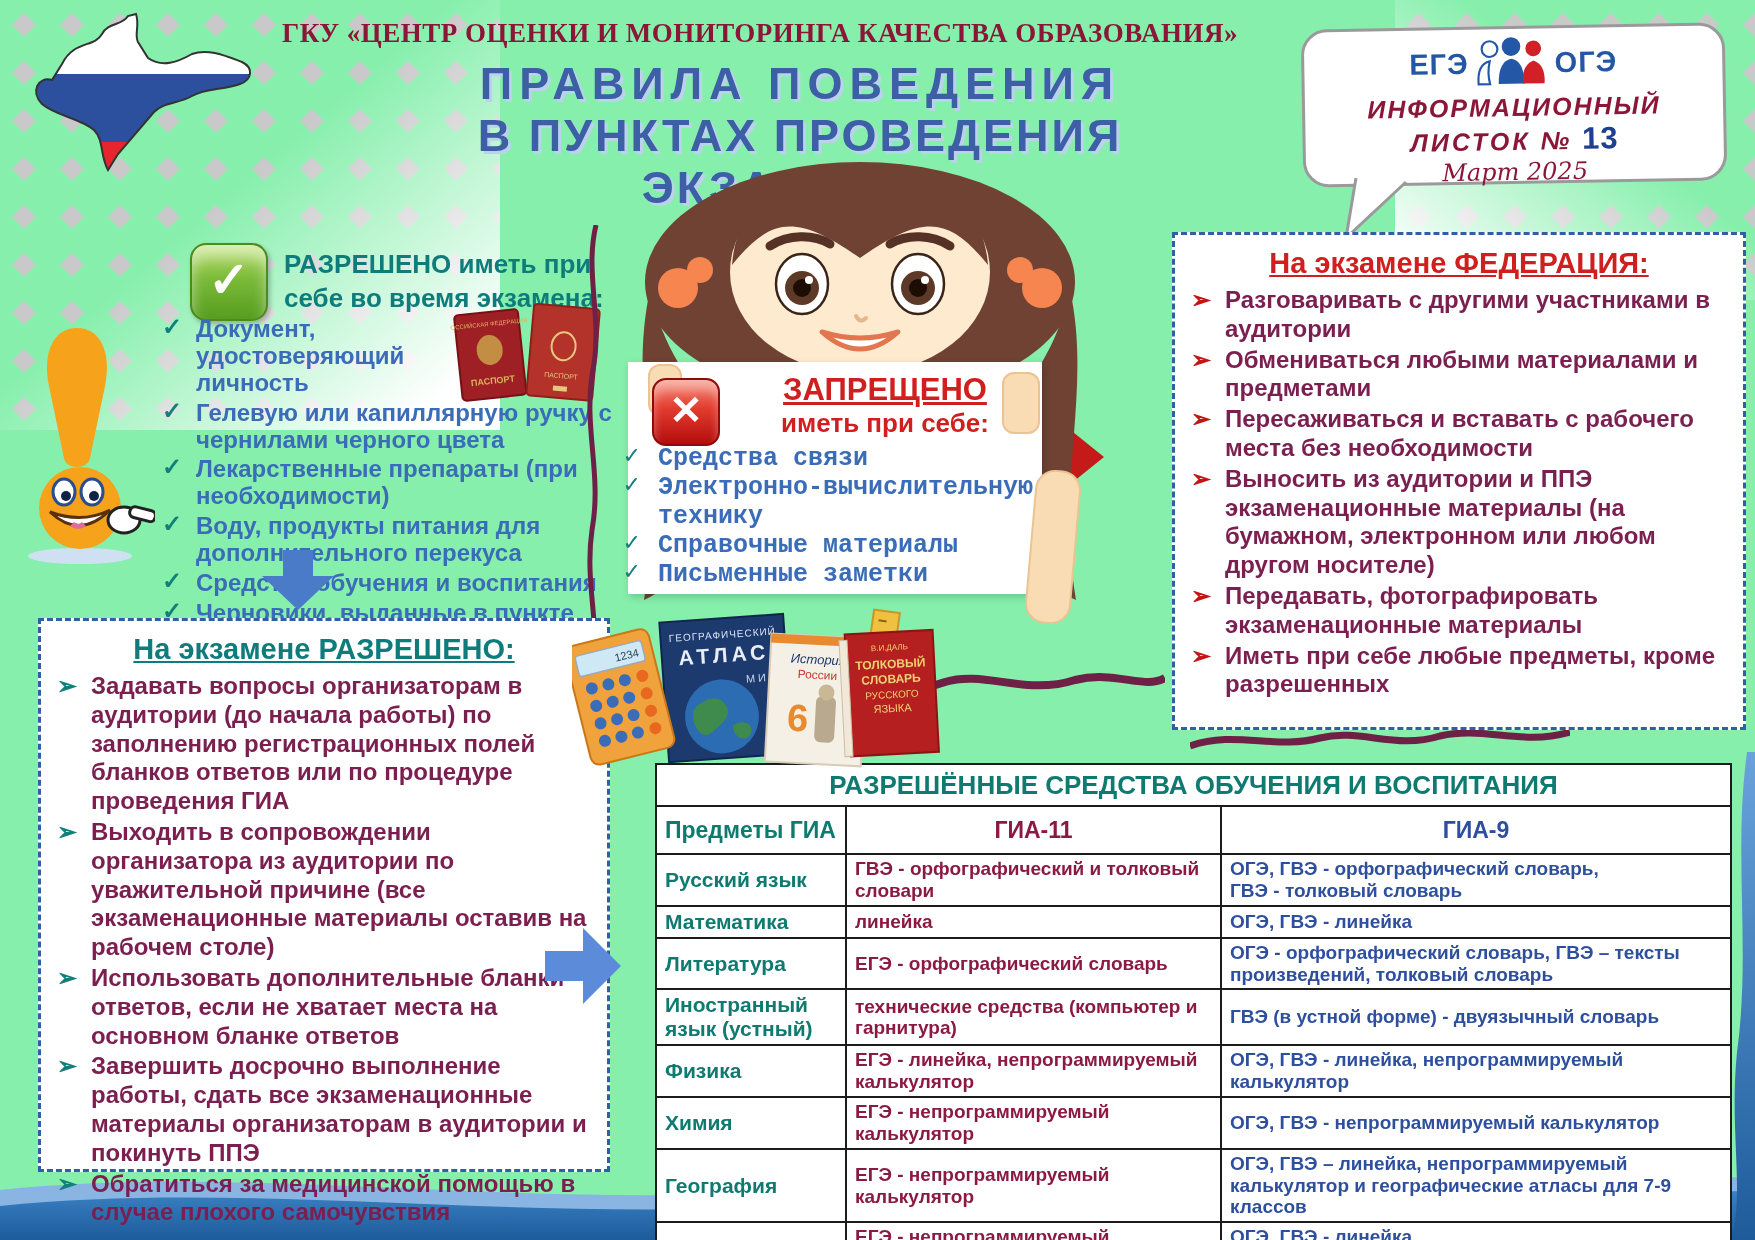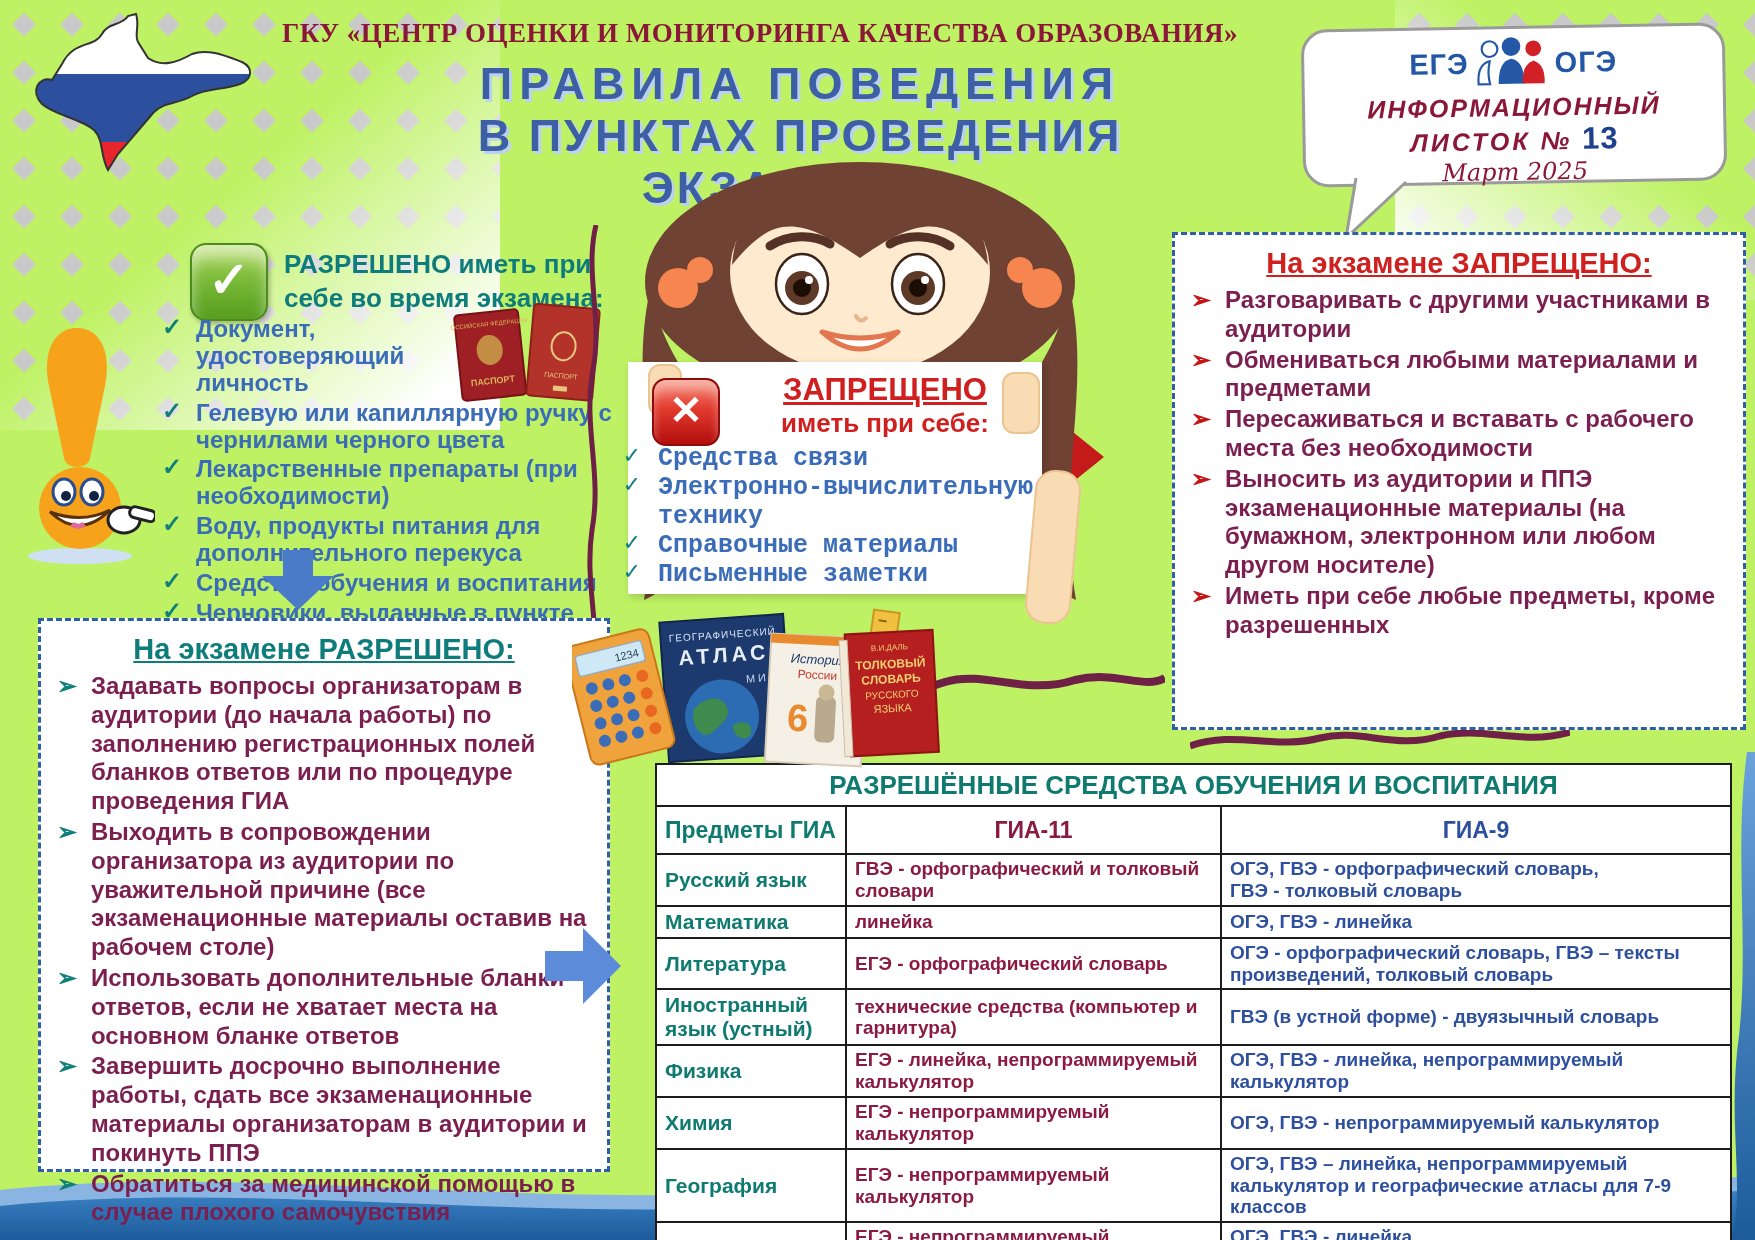--- a/index.html
+++ b/index.html
@@ -1,16 +1,16 @@
 <!DOCTYPE html>
 <html><head>
 <meta charset="utf-8">
 <style>
   html,body{margin:0;padding:0;background:#fff;}
-  #poster{position:relative;width:1755px;height:1240px;background:#bef264;overflow:hidden;
+  #poster{position:relative;width:1755px;height:1240px;background:#86efac;overflow:hidden;
           font-family:"Liberation Sans",sans-serif;}
   .abs{position:absolute;}
 
   
   .org-header{left:230px;top:18px;width:1060px;text-align:center;
     font-family:"Liberation Serif",serif;font-weight:bold;font-size:27px;color:#8a1737;letter-spacing:.5px;z-index:3;}
   .title{left:330px;width:940px;text-align:center;font-weight:bold;color:#3c5fa5;
     text-shadow:3px 3px 0 #bcd2ec;z-index:3;}
   .title1{top:58px;font-size:45px;letter-spacing:7px;}
   .title2{top:110px;font-size:45px;letter-spacing:3px;}
@@ -263,26 +263,27 @@
   </svg>
   <svg class="abs z3" style="left:1190px;top:724px" width="380" height="30" viewBox="0 0 380 30">
     <path d="M0,22 C45,6 85,26 130,14 C170,4 205,26 250,12 C295,2 330,22 380,8" stroke="#6e2047" stroke-width="7" fill="none"></path>
   </svg>
 
   <svg class="abs z3" style="left:1008px;top:424px" width="96" height="66" viewBox="0 0 96 66">
     <polygon points="0,19 55,19 55,0 96,33 55,66 55,47 0,47" fill="#c51a1a"></polygon>
   </svg>
 
   <div class="abs dash-box box-forbidden">
-    <div class="box-h box-h-red">На экзамене ЗАПРЕЩЕНО:</div>
+    <div class="box-h box-h-red">На экзамене ФЕДЕРАЦИЯ:</div>
     <ul class="arr arr-red">
       <li><span>Разговаривать с другими участниками в аудитории</span></li>
       <li><span>Обмениваться любыми материалами и предметами</span></li>
       <li><span>Пересаживаться и вставать с рабочего места без необходимости</span></li>
       <li><span>Выносить из аудитории и ППЭ экзаменационные материалы (на бумажном, электронном или любом другом носителе)</span></li>
+      <li><span>Передавать, фотографировать экзаменационные материалы</span></li>
       <li><span>Иметь при себе любые предметы, кроме разрешенных</span></li>
     </ul>
   </div>
 
   <svg class="abs z6" style="left:572px;top:592px" width="368" height="182" viewBox="0 0 368 182">
     <g transform="rotate(8 300 90)">
       <rect x="292" y="18" width="26" height="132" fill="#f0c040" stroke="#c89820" stroke-width="2"></rect>
       <path d="M298,28 h8 M298,42 h12 M298,56 h8 M298,70 h12 M298,84 h8 M298,98 h12 M298,112 h8 M298,126 h12" stroke="#8a6510" stroke-width="2"></path>
     </g>
     <g transform="rotate(-4 155 95)">

